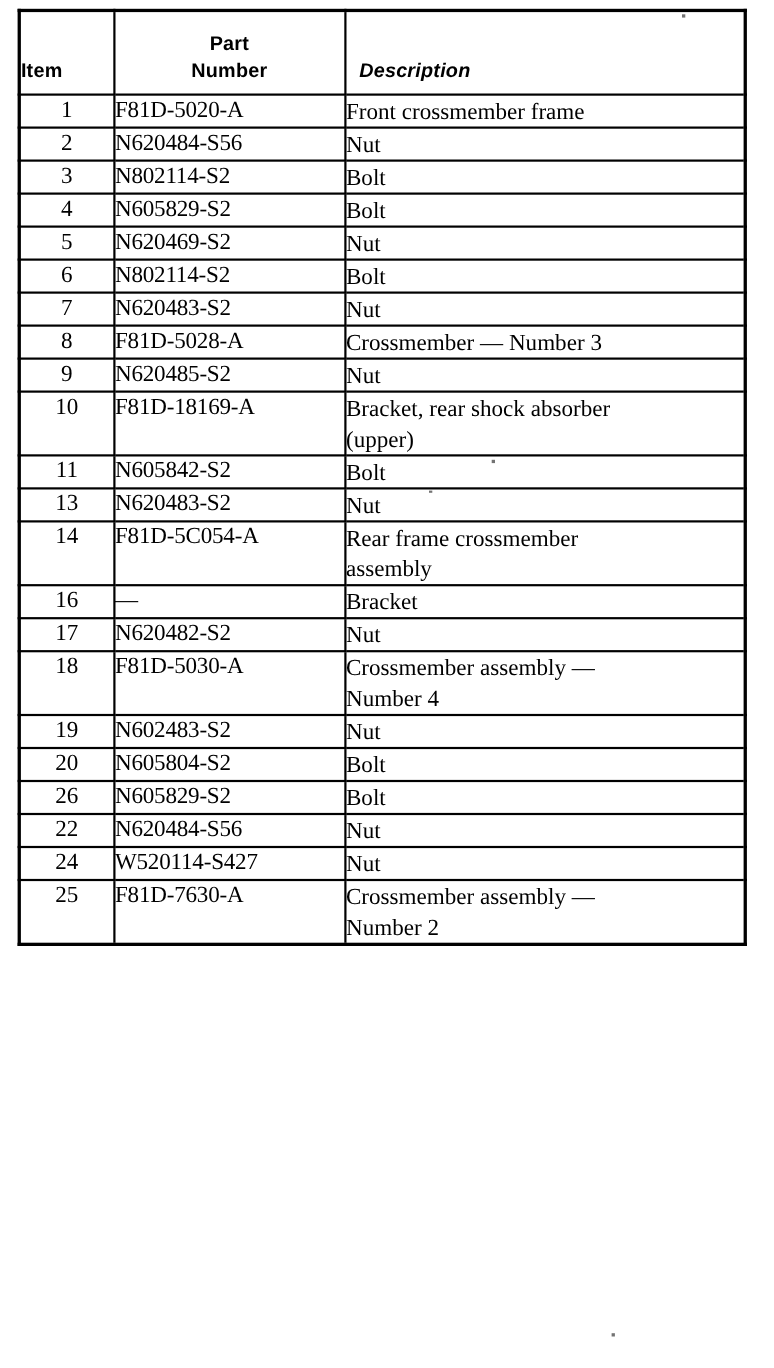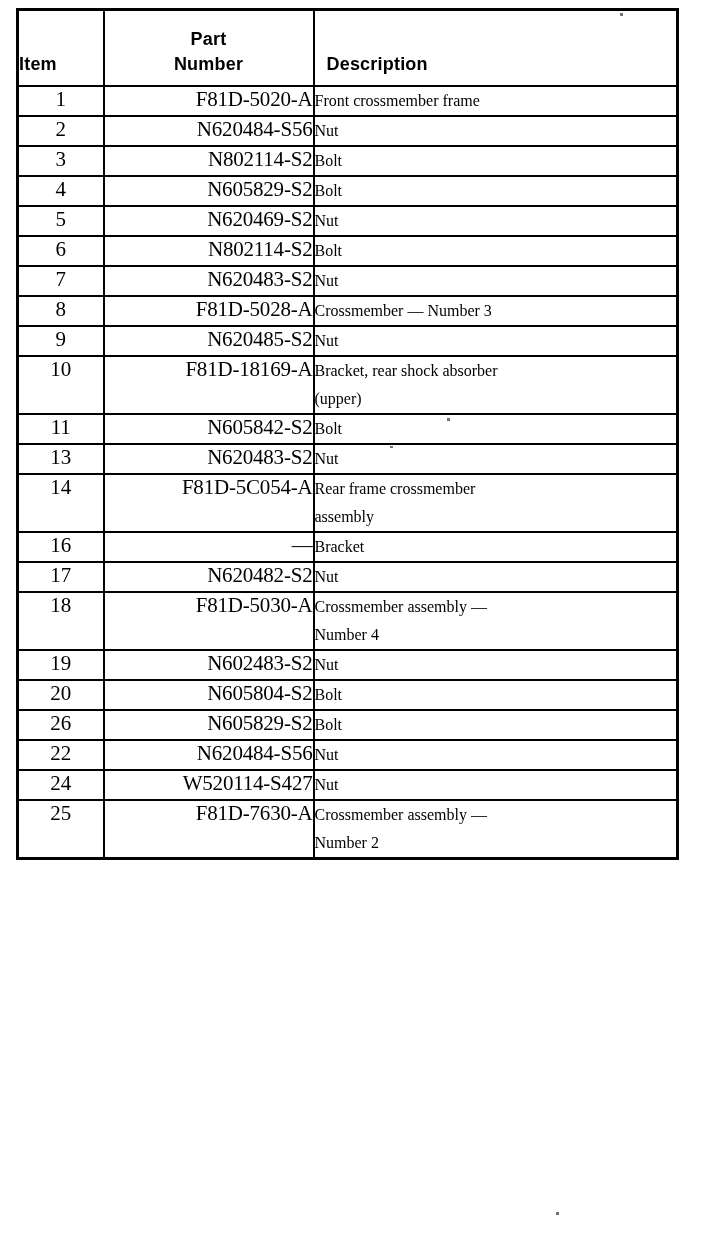--- a/index.html
+++ b/index.html
@@ -65,42 +65,42 @@
     position: relative;
   }
   .hdr .hdr-inner {
     position: absolute;
     bottom: 8px;
     left: 0;
     right: 0;
   }
   .hdr-item   .hdr-inner { text-align: left; }
   .hdr-part   .hdr-inner { text-align: center; }
-  .hdr-desc   .hdr-inner { text-align: left; padding-left: 12px; bottom: 8px; }
+  .hdr-desc   .hdr-inner { text-align: left; padding-left: 12px; bottom: 8px; font-style: italic; }
 
   .hdr-part .hdr-line1,
   .hdr-part .hdr-line2 { display: block; }
 
   
   .cell-item {
     text-align: center;
     font-size: 21px;
     line-height: 24px;
     padding: 8px 0 7px 0;
   }
   .cell-part {
-    text-align: right;
+    text-align: left;
     font-size: 21px;
     line-height: 24px;
     padding: 8px 0 7px 10px;
     letter-spacing: -0.2px;
   }
   .cell-desc {
     text-align: left;
-    font-size: 16px;
+    font-size: 21px;
     line-height: 28px;
     padding: 8px 6px 7px 11px;
   }
   .cell-desc .line { display: block; white-space: nowrap; }
 
   
 
   
   .speck {
     position: absolute;

